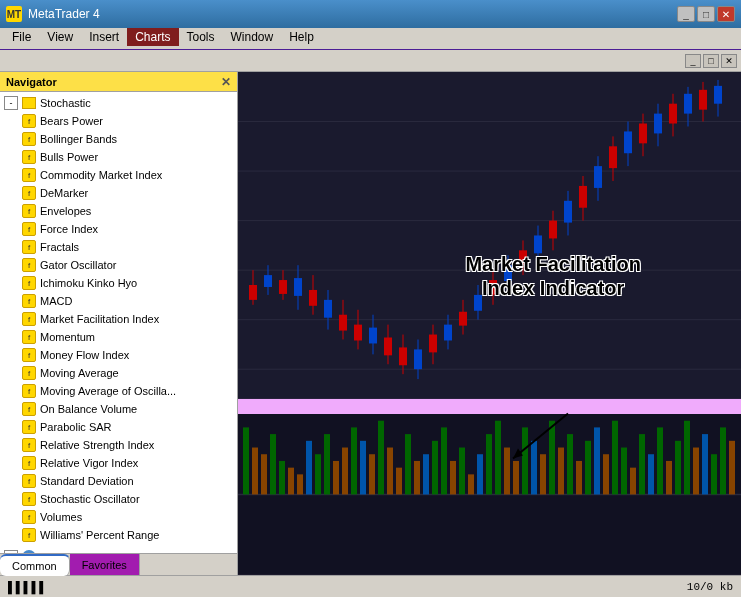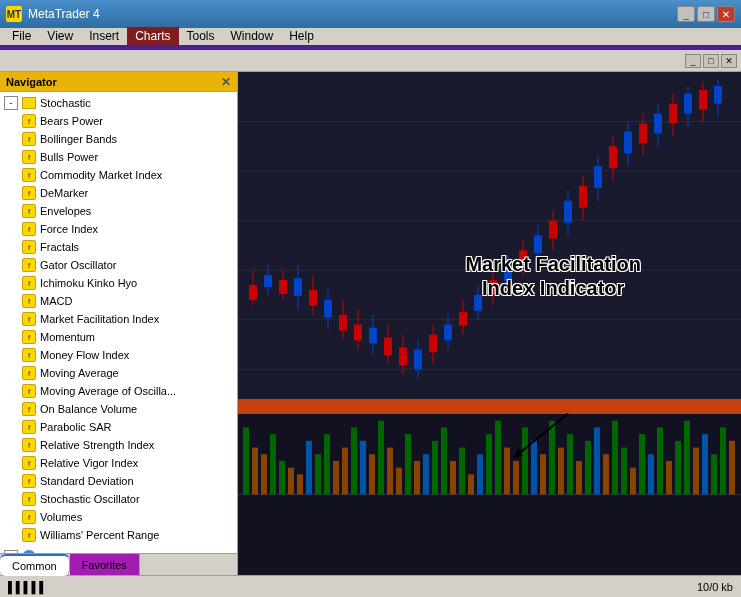--- a/index.html
+++ b/index.html
@@ -60,23 +60,23 @@
       font-size: 10px;
       color: #333;
     }
     .title-btn.close { background: #c0392b; color: white; }
 
     
     .menu-bar {
       height: 22px;
       background: #d4d0c8;
       display: flex;
-      align-items: flex-end;
+      align-items: flex-start;
       padding: 0 4px;
-      border-bottom: 5px solid #4c1d95;
+      border-bottom: 1px solid #4c1d95;
     }
     .menu-item {
       padding: 2px 8px;
       cursor: pointer;
       font-size: 12px;
       color: #000;
     }
     .menu-item.active { background: #7f1d1d; color: white; }
 
     
@@ -89,21 +89,21 @@
     .navigator {
       width: 238px;
       background: #ffffff;
       border-right: 1px solid #a0a0a0;
       display: flex;
       flex-direction: column;
       flex-shrink: 0;
     }
     .navigator-header {
       height: 20px;
-      background: #eab308;
+      background: #fde047;
       display: flex;
       align-items: center;
       justify-content: space-between;
       padding: 0 6px;
       border-bottom: 1px solid #a0a0a0;
       font-size: 11px;
       font-weight: bold;
     }
     .navigator-close {
       cursor: pointer;
@@ -207,21 +207,21 @@
       background: white;
       border-bottom: none;
       margin-bottom: -1px;
       border-top: 2px solid #316ac5;
       border-radius: 6px;
     }
 
     
     .chart-area {
       flex: 1;
-      background: #c2410c;
+      background: #f0abfc;
       position: relative;
       overflow: hidden;
     }
 
     
     .chart-annotation {
       position: absolute;
       top: 180px;
       right: 100px;
       font-size: 20px;
@@ -256,21 +256,21 @@
       height: 22px;
       background: #d4d0c8;
       border-top: 1px solid #a0a0a0;
       display: flex;
       align-items: center;
       justify-content: space-between;
       padding: 0 8px;
       font-size: 11px;
     }
     .status-left { display: flex; align-items: center; gap: 8px; }
-    .status-right { display: flex; align-items: center; gap: 8px; }
+    .status-right { display: flex; align-items: center; gap: 8px; font-family: Liberation Mono, monospace; }
 
     
     .window-sub-bar {
       height: 22px;
       background: #d4d0c8;
       border-bottom: 1px solid #a0a0a0;
       display: flex;
       align-items: center;
       justify-content: flex-end;
       padding: 0 4px;

